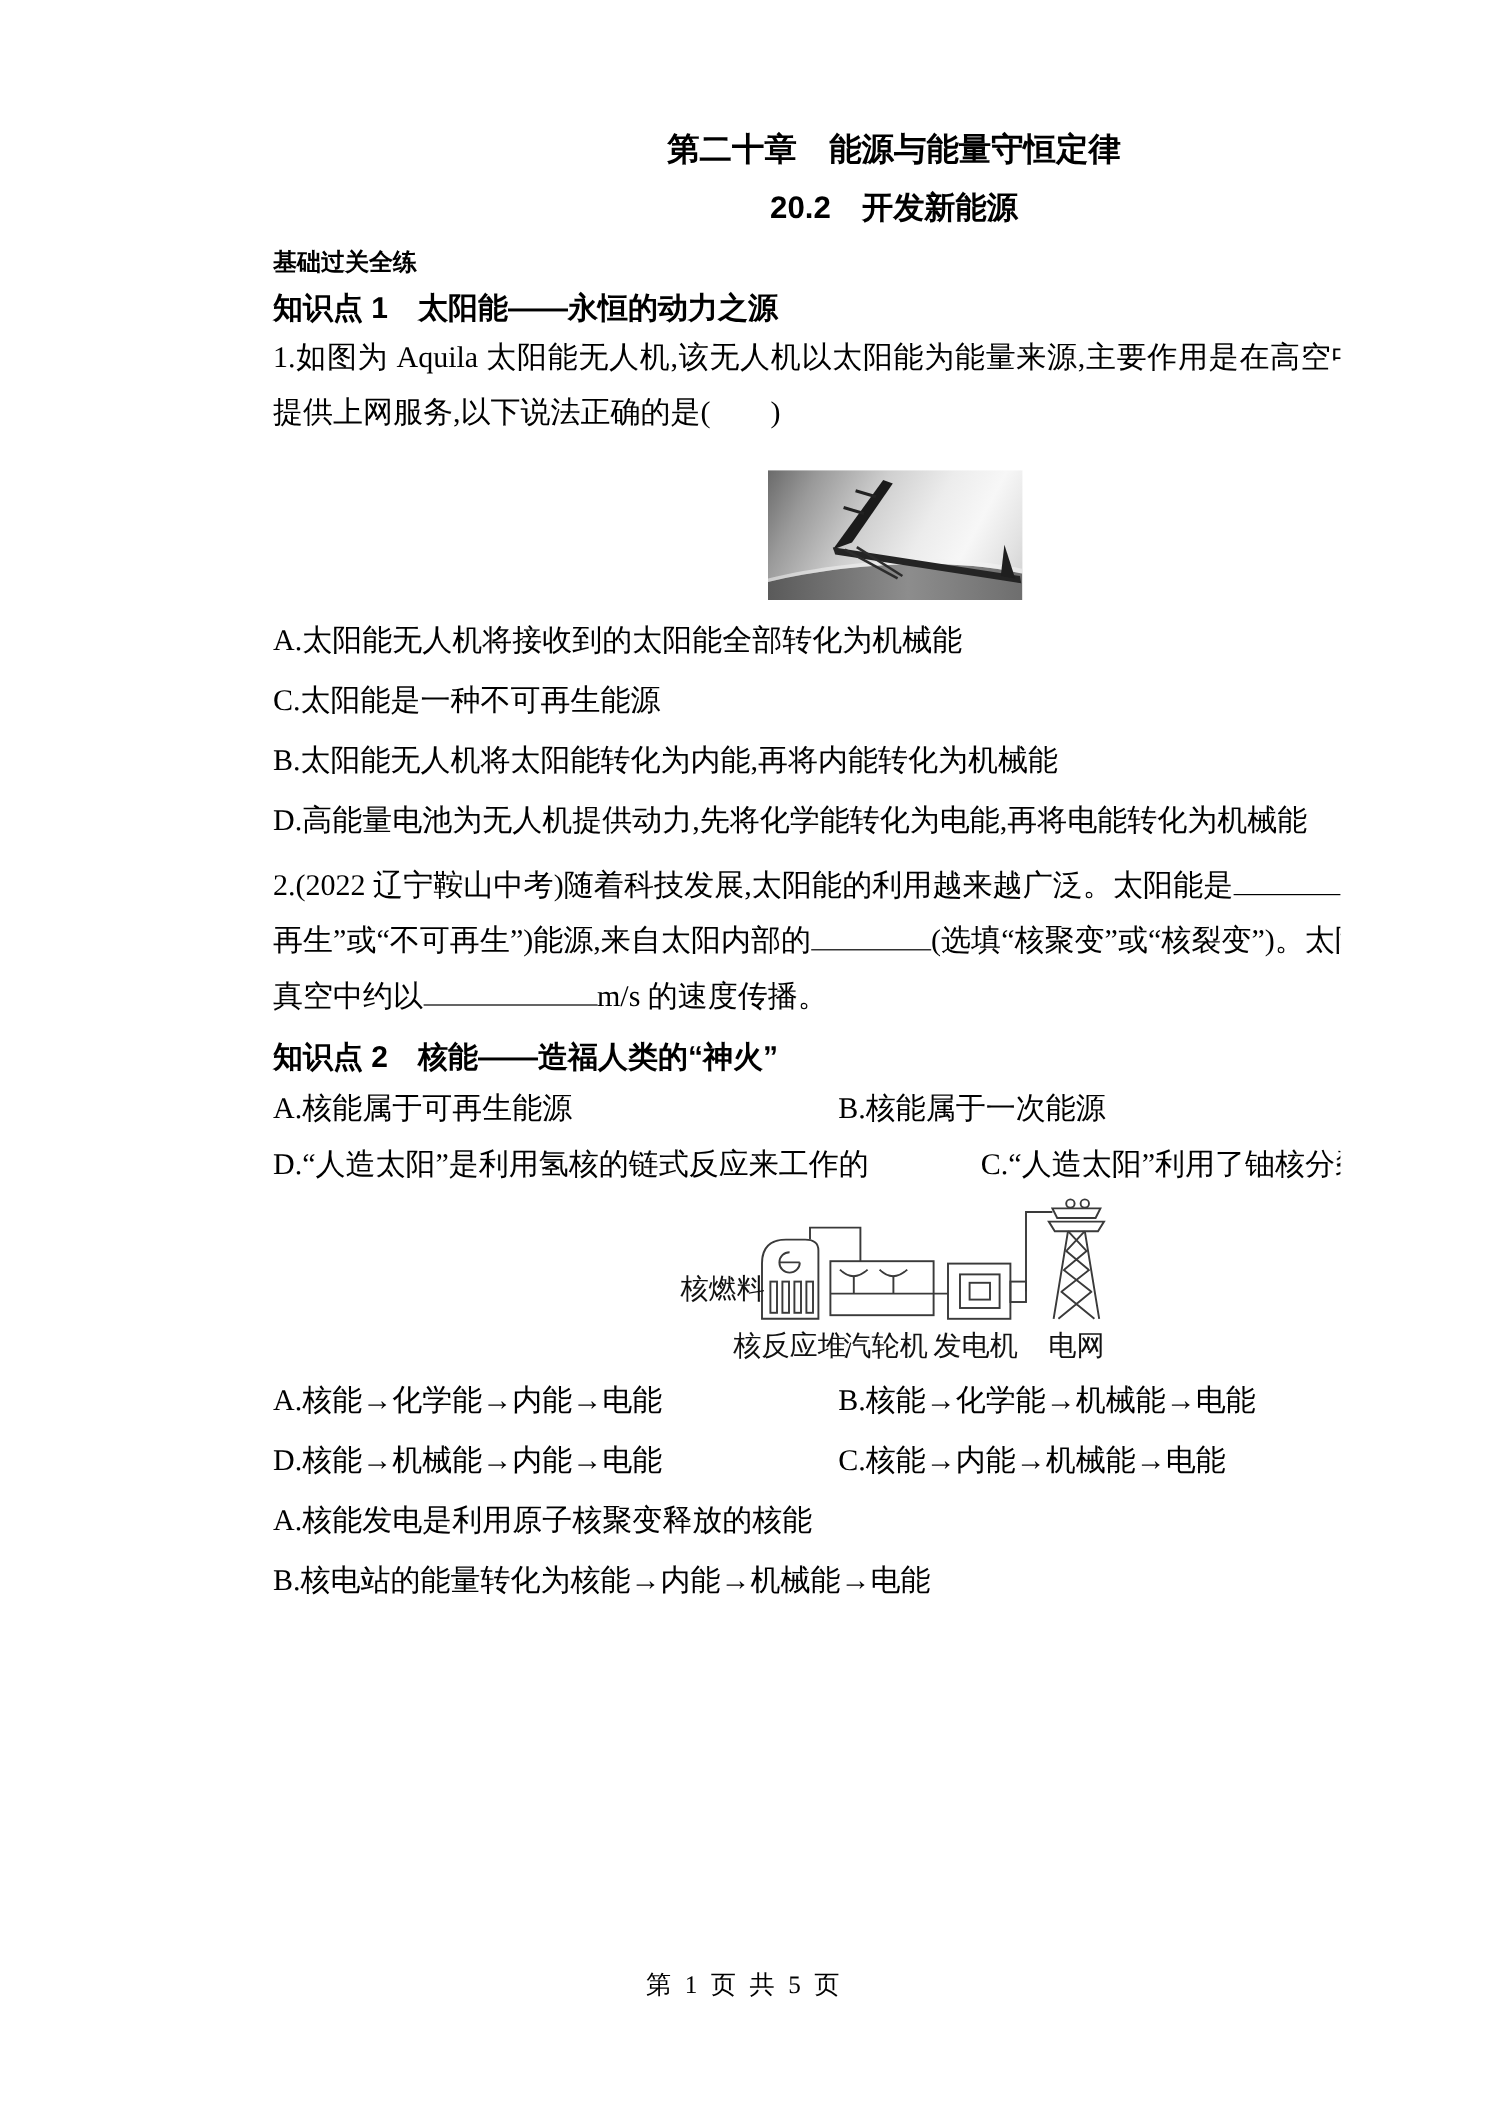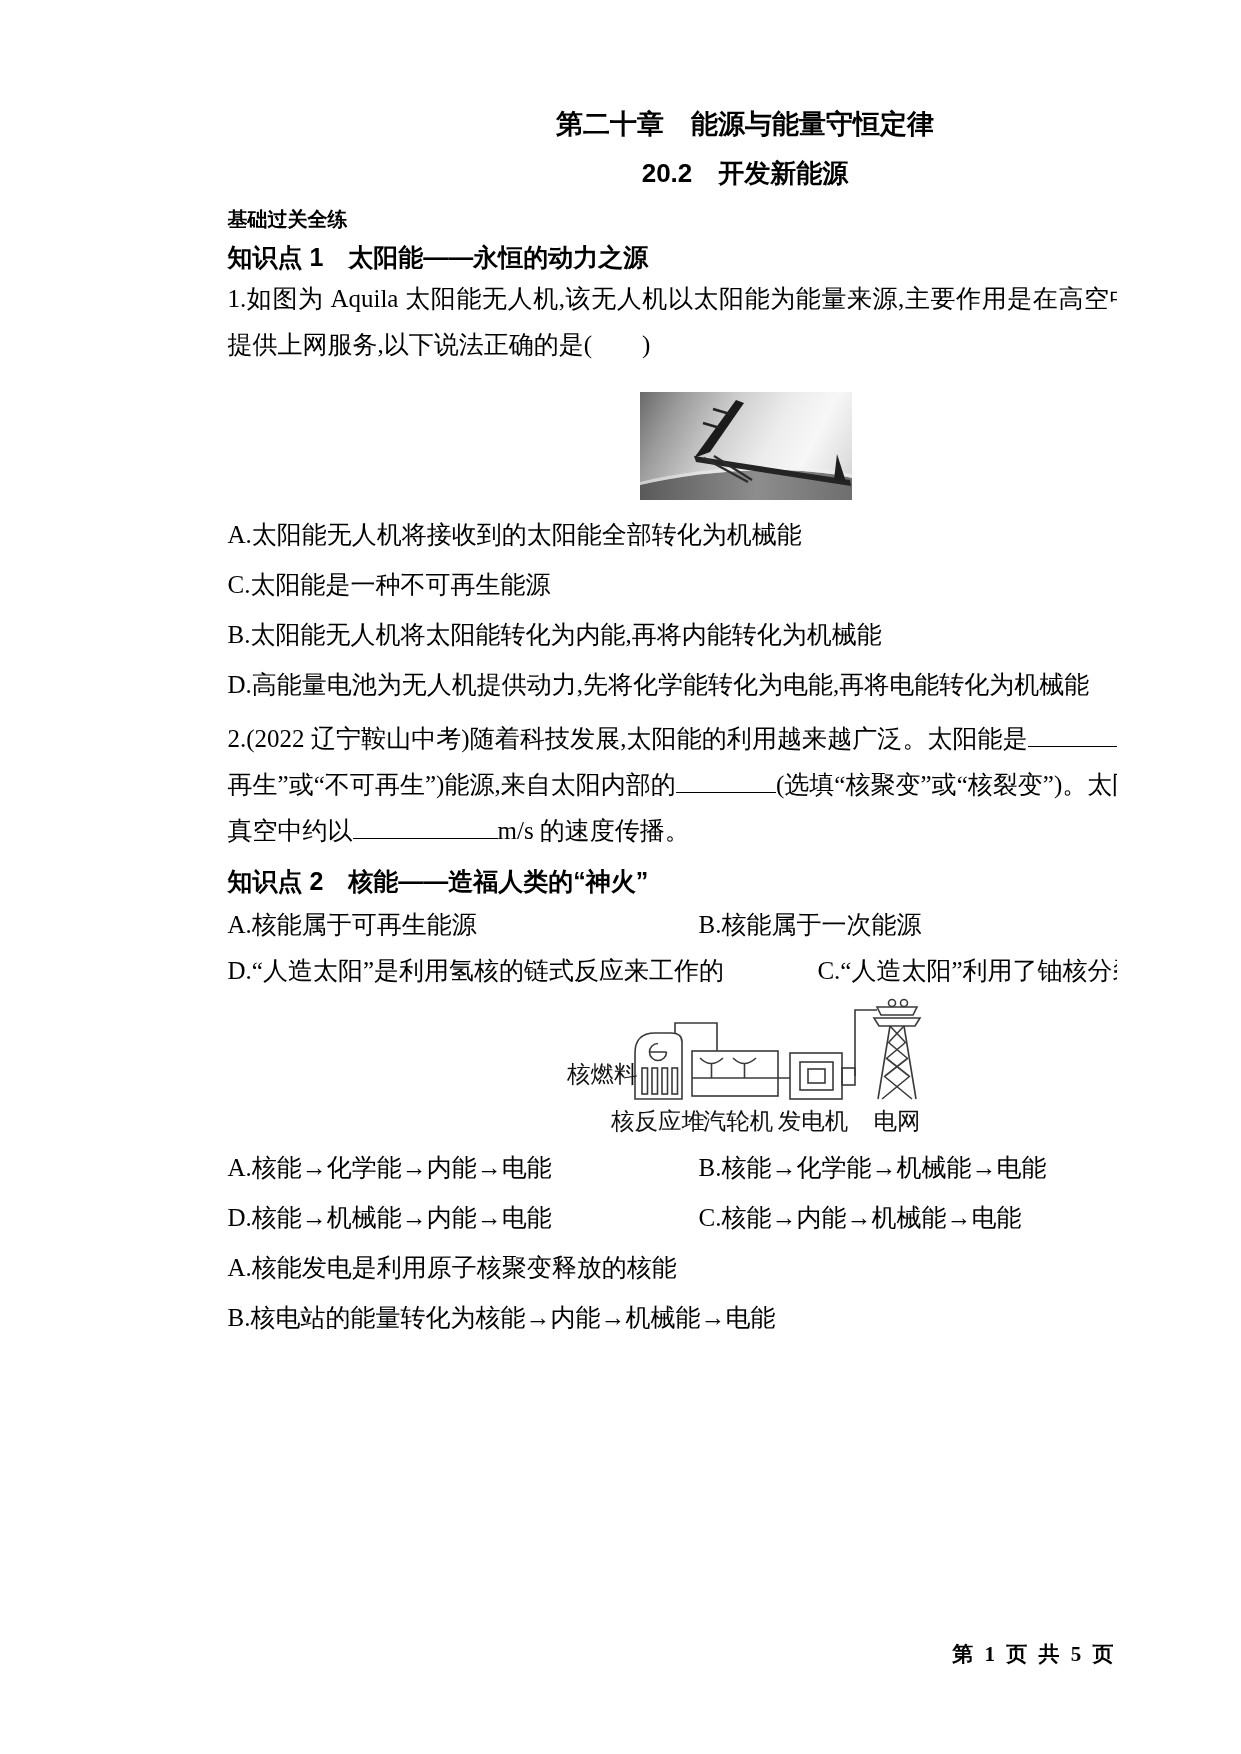--- a/index.html
+++ b/index.html
@@ -32,21 +32,21 @@
   }
   .figure-drone svg { position:absolute; inset:0; }
 
   
   .figure-plant { width:370px; margin:2px 0 0 337px; }
   .figure-plant svg { display:block; }
   .figure-plant text { font-family:"Liberation Serif", serif; font-size:23.5px; fill:#111; }
 
   .page-footer {
     position:absolute; left:0; right:0; top:1640px;
-    text-align:right; font-size:21px; letter-spacing:3px;font-weight:bold;
+    text-align:center; font-size:21px; letter-spacing:3px;
   }
 </style>
 </head>
 <body>
 
 <div class="page">
   <div class="content">
 
     <h1 class="chapter-title hei">第二十章　能源与能量守恒定律</h1>
     <h2 class="section-title hei">20.2　开发新能源</h2>

